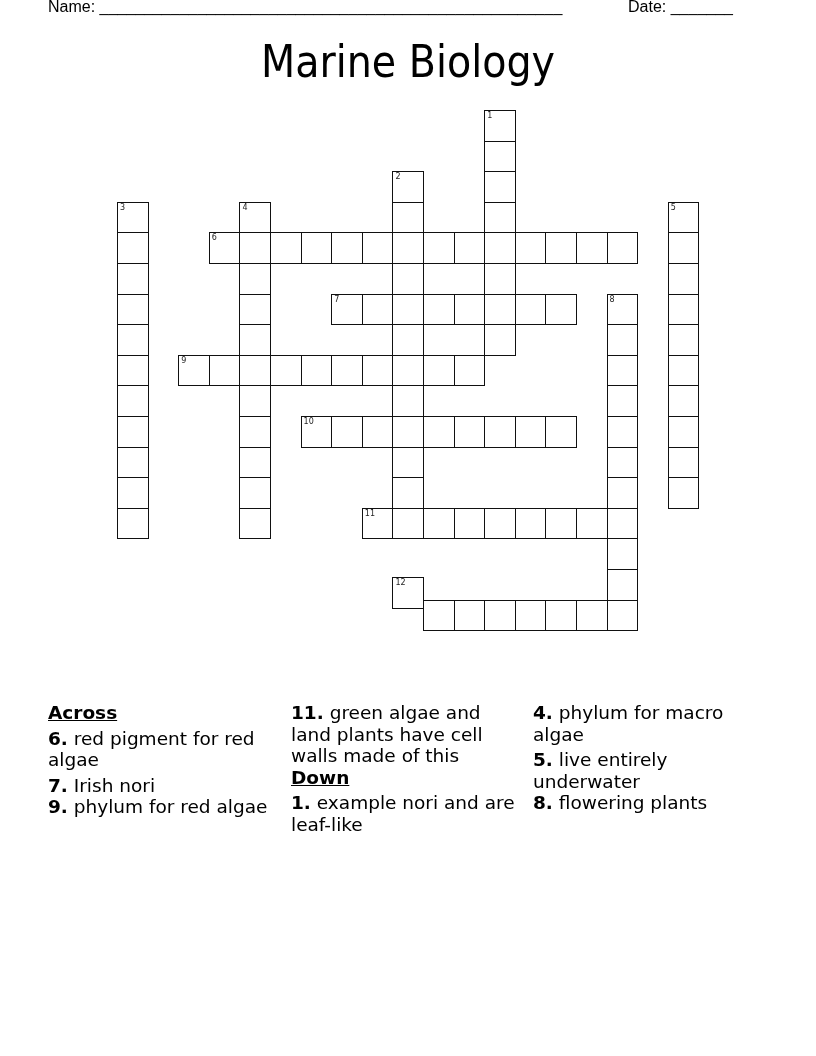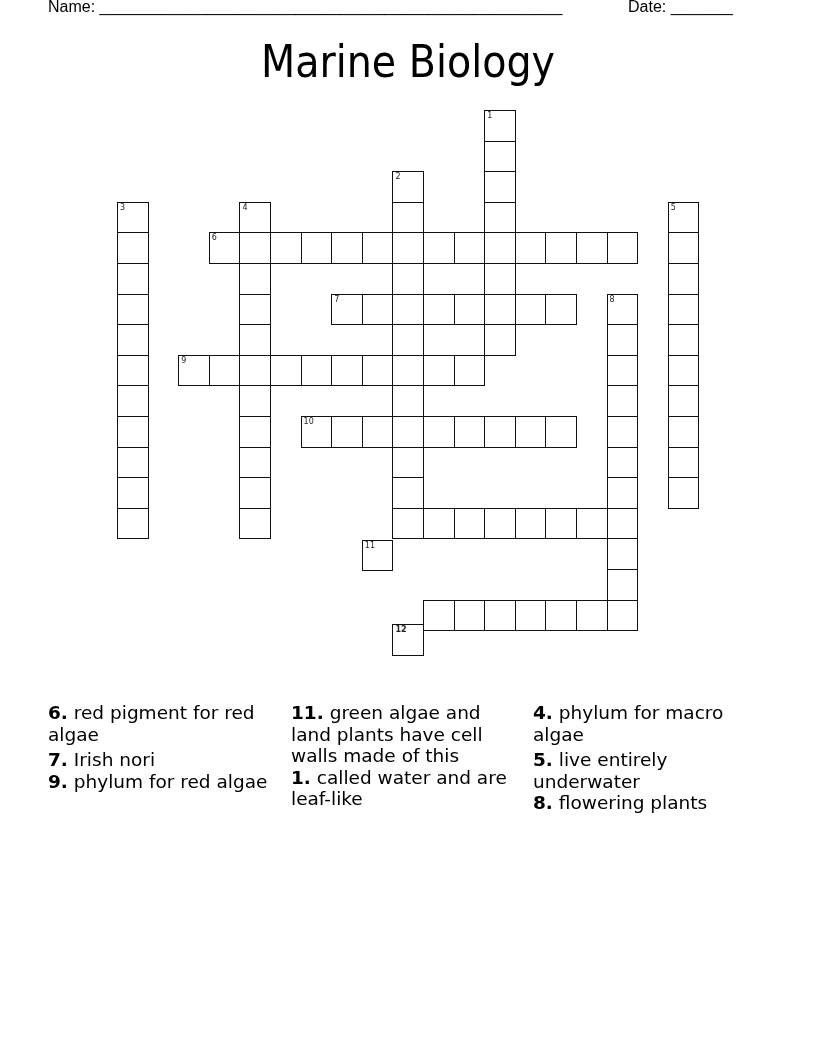--- a/index.html
+++ b/index.html
@@ -156,48 +156,50 @@
     <div class="cell" style="left: 300.6px; top: 416px;">
       <span class="cell-num">10</span>
     </div>
     <div class="cell" style="left: 331.2px; top: 416px;"></div>
     <div class="cell" style="left: 361.8px; top: 416px;"></div>
     <div class="cell" style="left: 423px; top: 416px;"></div>
     <div class="cell" style="left: 453.6px; top: 416px;"></div>
     <div class="cell" style="left: 484.2px; top: 416px;"></div>
     <div class="cell" style="left: 514.8px; top: 416px;"></div>
     <div class="cell" style="left: 545.4px; top: 416px;"></div>
-    <div class="cell" style="left: 361.8px; top: 507.8px; margin-top: 32px;">
+    <div class="cell" style="left: 361.8px; top: 507.8px;">
       <span class="cell-num">11</span>
     </div>
     <div class="cell" style="left: 423px; top: 507.8px;"></div>
     <div class="cell" style="left: 453.6px; top: 507.8px;"></div>
     <div class="cell" style="left: 484.2px; top: 507.8px;"></div>
     <div class="cell" style="left: 514.8px; top: 507.8px;"></div>
     <div class="cell" style="left: 545.4px; top: 507.8px;"></div>
     <div class="cell" style="left: 576px; top: 507.8px;"></div>
-    <div class="cell" style="left: 392.4px; top: 624px; font-weight: bold;">
+    <div class="cell" style="left: 392.4px; top: 577px;">
       <span class="cell-num">12</span>
     </div>
     <div class="cell" style="left: 423px; top: 599.6px;"></div>
     <div class="cell" style="left: 453.6px; top: 599.6px;"></div>
     <div class="cell" style="left: 484.2px; top: 599.6px;"></div>
     <div class="cell" style="left: 514.8px; top: 599.6px;"></div>
     <div class="cell" style="left: 545.4px; top: 599.6px;"></div>
     <div class="cell" style="left: 576px; top: 599.6px;"></div>
   </div>
 
 <div class="clues col1">
+  <span class="section-head">Across</span>
   <span class="clue"><span class="clue-num">6.</span><span> red pigment for red algae</span></span>
   <span class="clue tight"><span class="clue-num">7.</span><span> Irish nori</span></span>
   <span class="clue"><span class="clue-num">9.</span><span> phylum for red algae</span></span>
 </div>
 
 <div class="clues col2">
   <span class="clue tight"><span class="clue-num">11.</span><span> green algae and land plants have cell walls made of this</span></span>
-  <span class="clue"><span class="clue-num">1.</span><span> called water and are leaf-like</span></span>
+  <span class="section-head">Down</span>
+  <span class="clue"><span class="clue-num">1.</span><span> example nori and are leaf-like</span></span>
 </div>
 
 <div class="clues col3">
   <span class="clue"><span class="clue-num">4.</span><span> phylum for macro algae</span></span>
   <span class="clue tight"><span class="clue-num">5.</span><span> live entirely underwater</span></span>
   <span class="clue"><span class="clue-num">8.</span><span> flowering plants</span></span>
 </div>
 
 </body></html>

